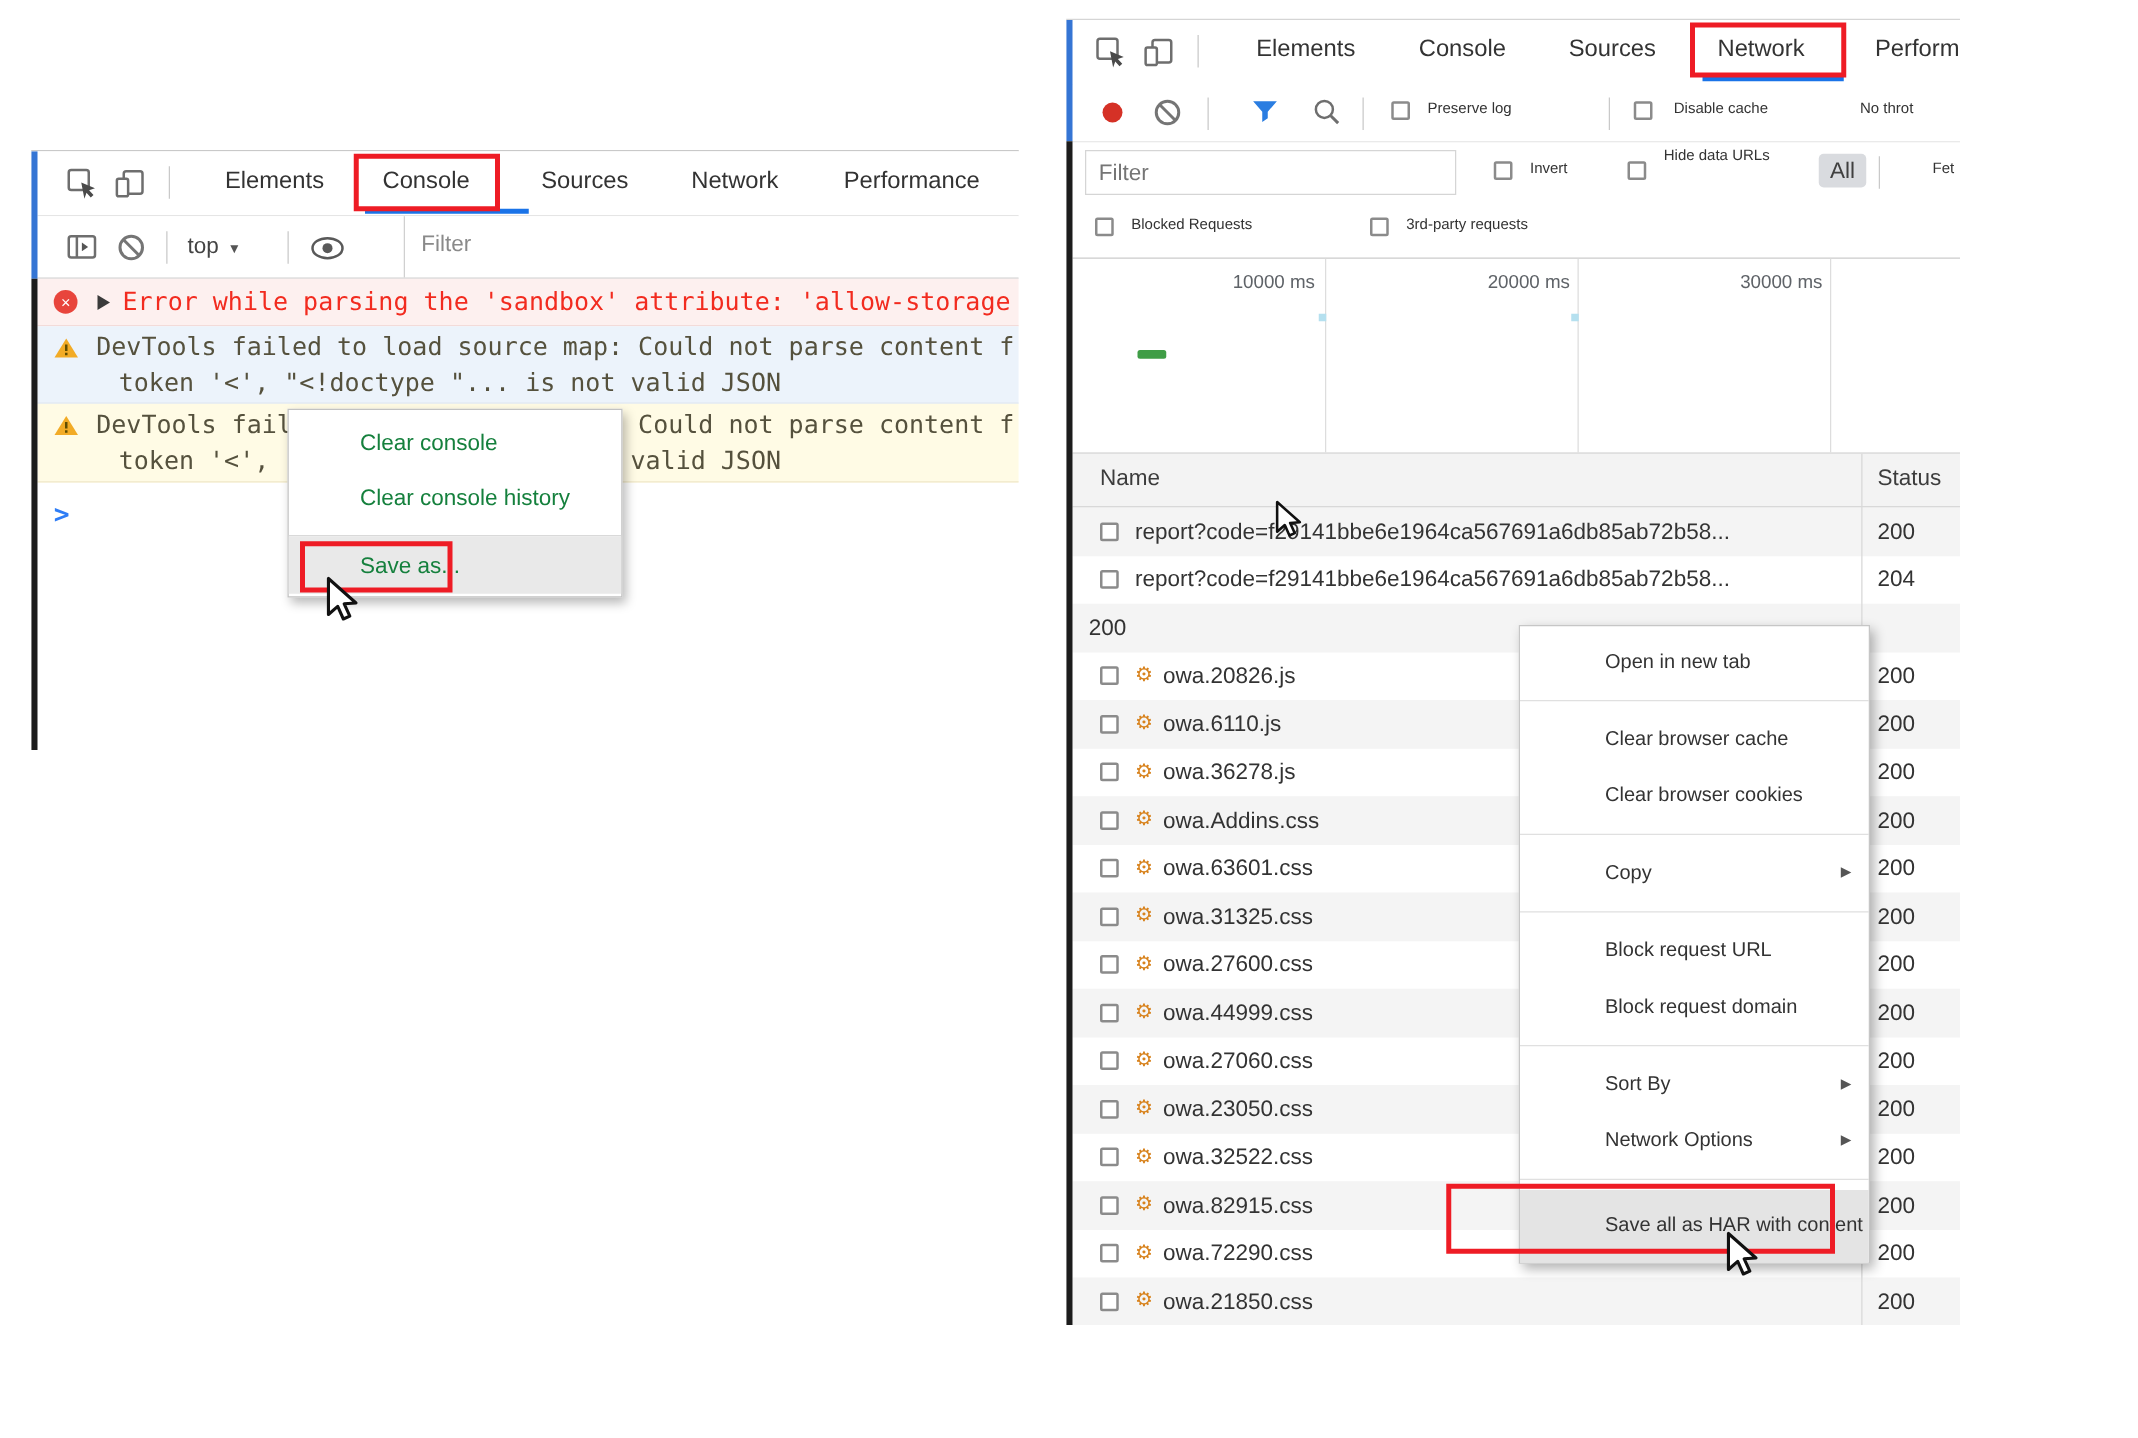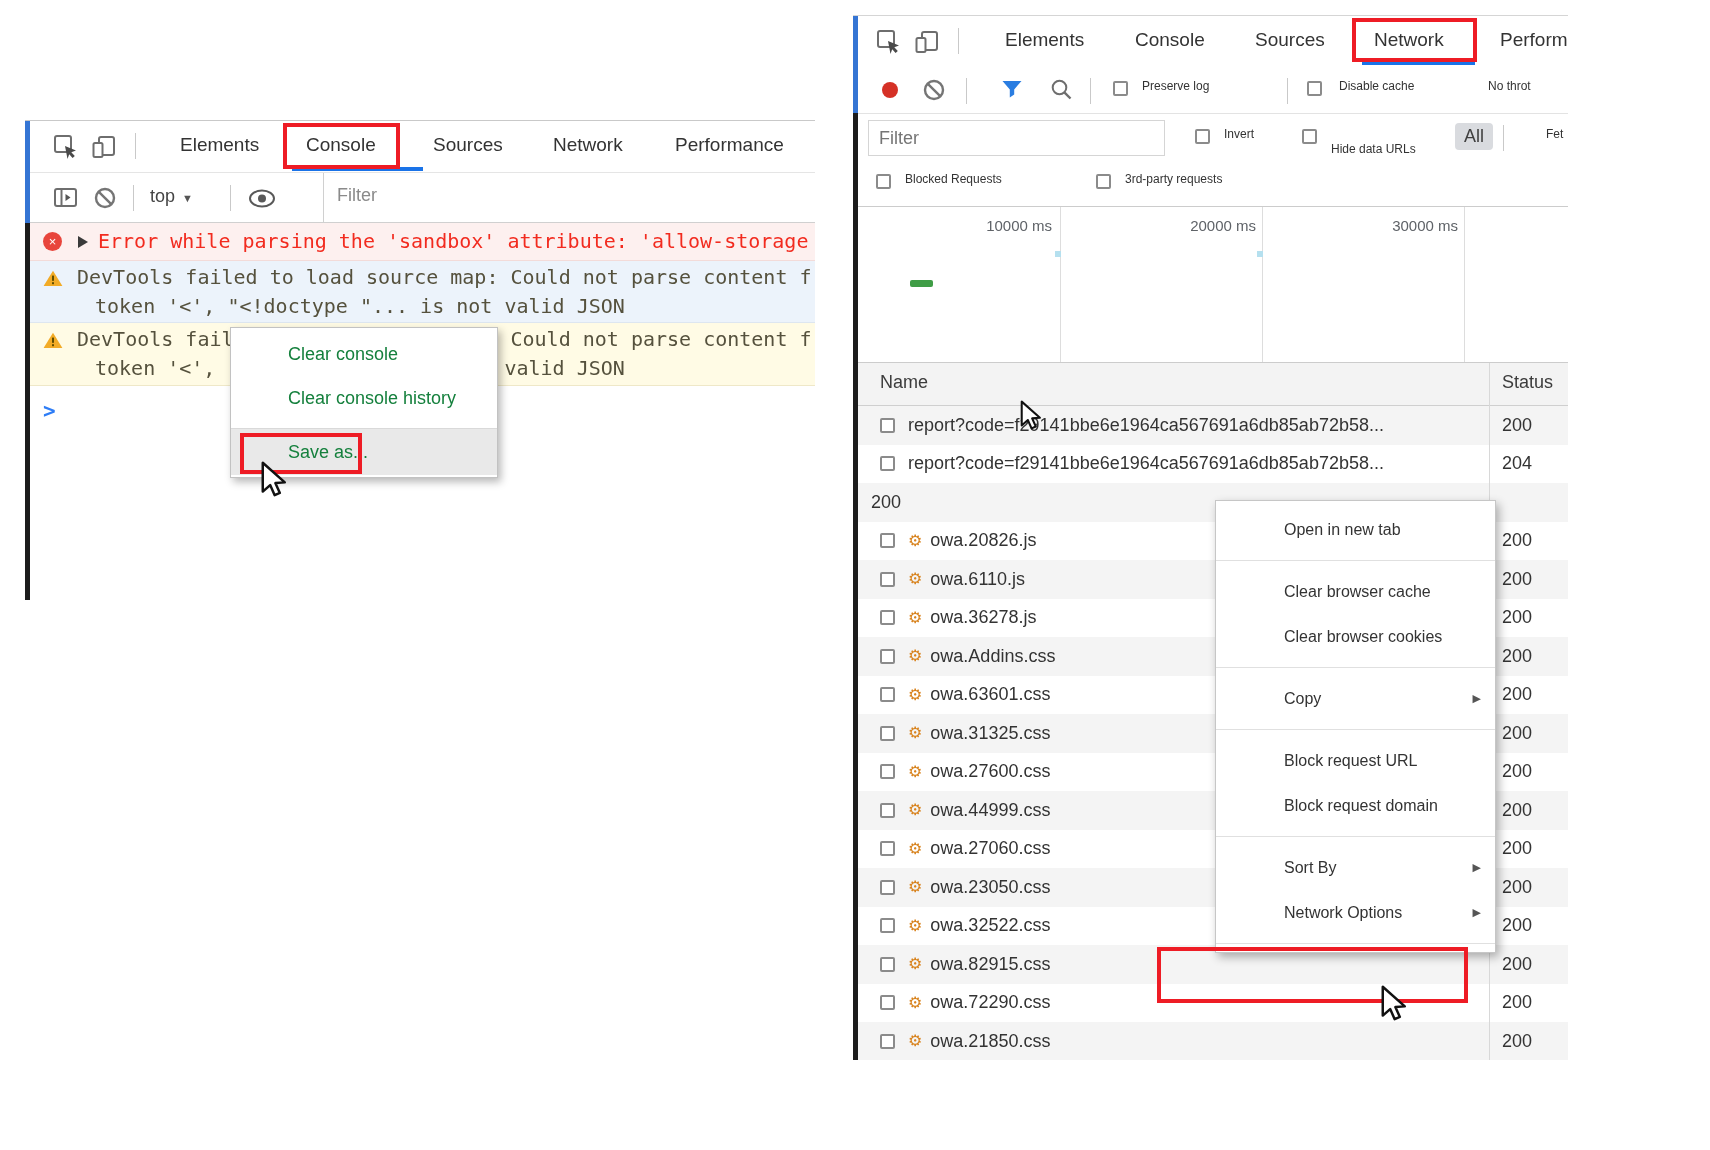--- a/index.html
+++ b/index.html
@@ -259,21 +259,21 @@
       <span class="cb rowcb" style="left:449px;"></span>
       <span class="lbl" style="left:481px;top:13px;">Disable cache</span>
       <span class="lbl" style="left:630px;top:13px;">No throt</span>
     </div>
 
     <div class="filter-row">
       <input class="filter-input" placeholder="Filter" style="">
       <span class="cb rowcb" style="left:337px;"></span>
       <span class="lbl" style="left:366px;top:13px;">Invert</span>
       <span class="cb rowcb" style="left:444px;"></span>
-      <span class="lbl" style="left:473px;top:28px;">Hide data URLs</span>
+      <span class="lbl" style="left:473px;top:3px;">Hide data URLs</span>
       <span class="all-pill">All</span>
       <span class="vsep" style="left:645px;top:11px;"></span>
       <span class="lbl" style="left:688px;top:13px;">Fet</span>
     </div>
 
     <div class="req-row">
       <span class="cb rowcb" style="left:18px;top:12px;"></span>
       <span class="lbl" style="left:47px;top:10px;">Blocked Requests</span>
       <span class="cb rowcb" style="left:238px;top:12px;"></span>
       <span class="lbl" style="left:267px;top:10px;">3rd-party requests</span>
@@ -444,20 +444,21 @@
       <div class="rmenu-item"><span>Clear browser cookies</span></div>
       <div class="rmenu-sep"></div>
       <div class="rmenu-item"><span>Copy</span><span class="sub-arrow">▶</span></div>
       <div class="rmenu-sep"></div>
       <div class="rmenu-item"><span>Block request URL</span></div>
       <div class="rmenu-item"><span>Block request domain</span></div>
       <div class="rmenu-sep"></div>
       <div class="rmenu-item"><span>Sort By</span><span class="sub-arrow">▶</span></div>
       <div class="rmenu-item"><span>Network Options</span><span class="sub-arrow">▶</span></div>
       <div class="rmenu-sep"></div>
+      <div class="rmenu-item save-row"><span>Save all as HAR with content</span></div>
     </div>
   <div class="redbox" style="left:1157px;top:947px;width:311px;height:56px;"></div>
   <div class="cursor" style="left:1378px;top:985px;">
     <svg width="32" height="36" viewBox="0 0 14 16">
         <path d="M2 0.8 L2 13.6 L5.3 10.7 L7.3 15.2 L9.6 14.2 L7.6 9.8 L11.8 9.5 Z" fill="#fff" stroke="#111" stroke-width="1.1" stroke-linejoin="round"></path>
       </svg>
   </div>
 
 </div>
 

